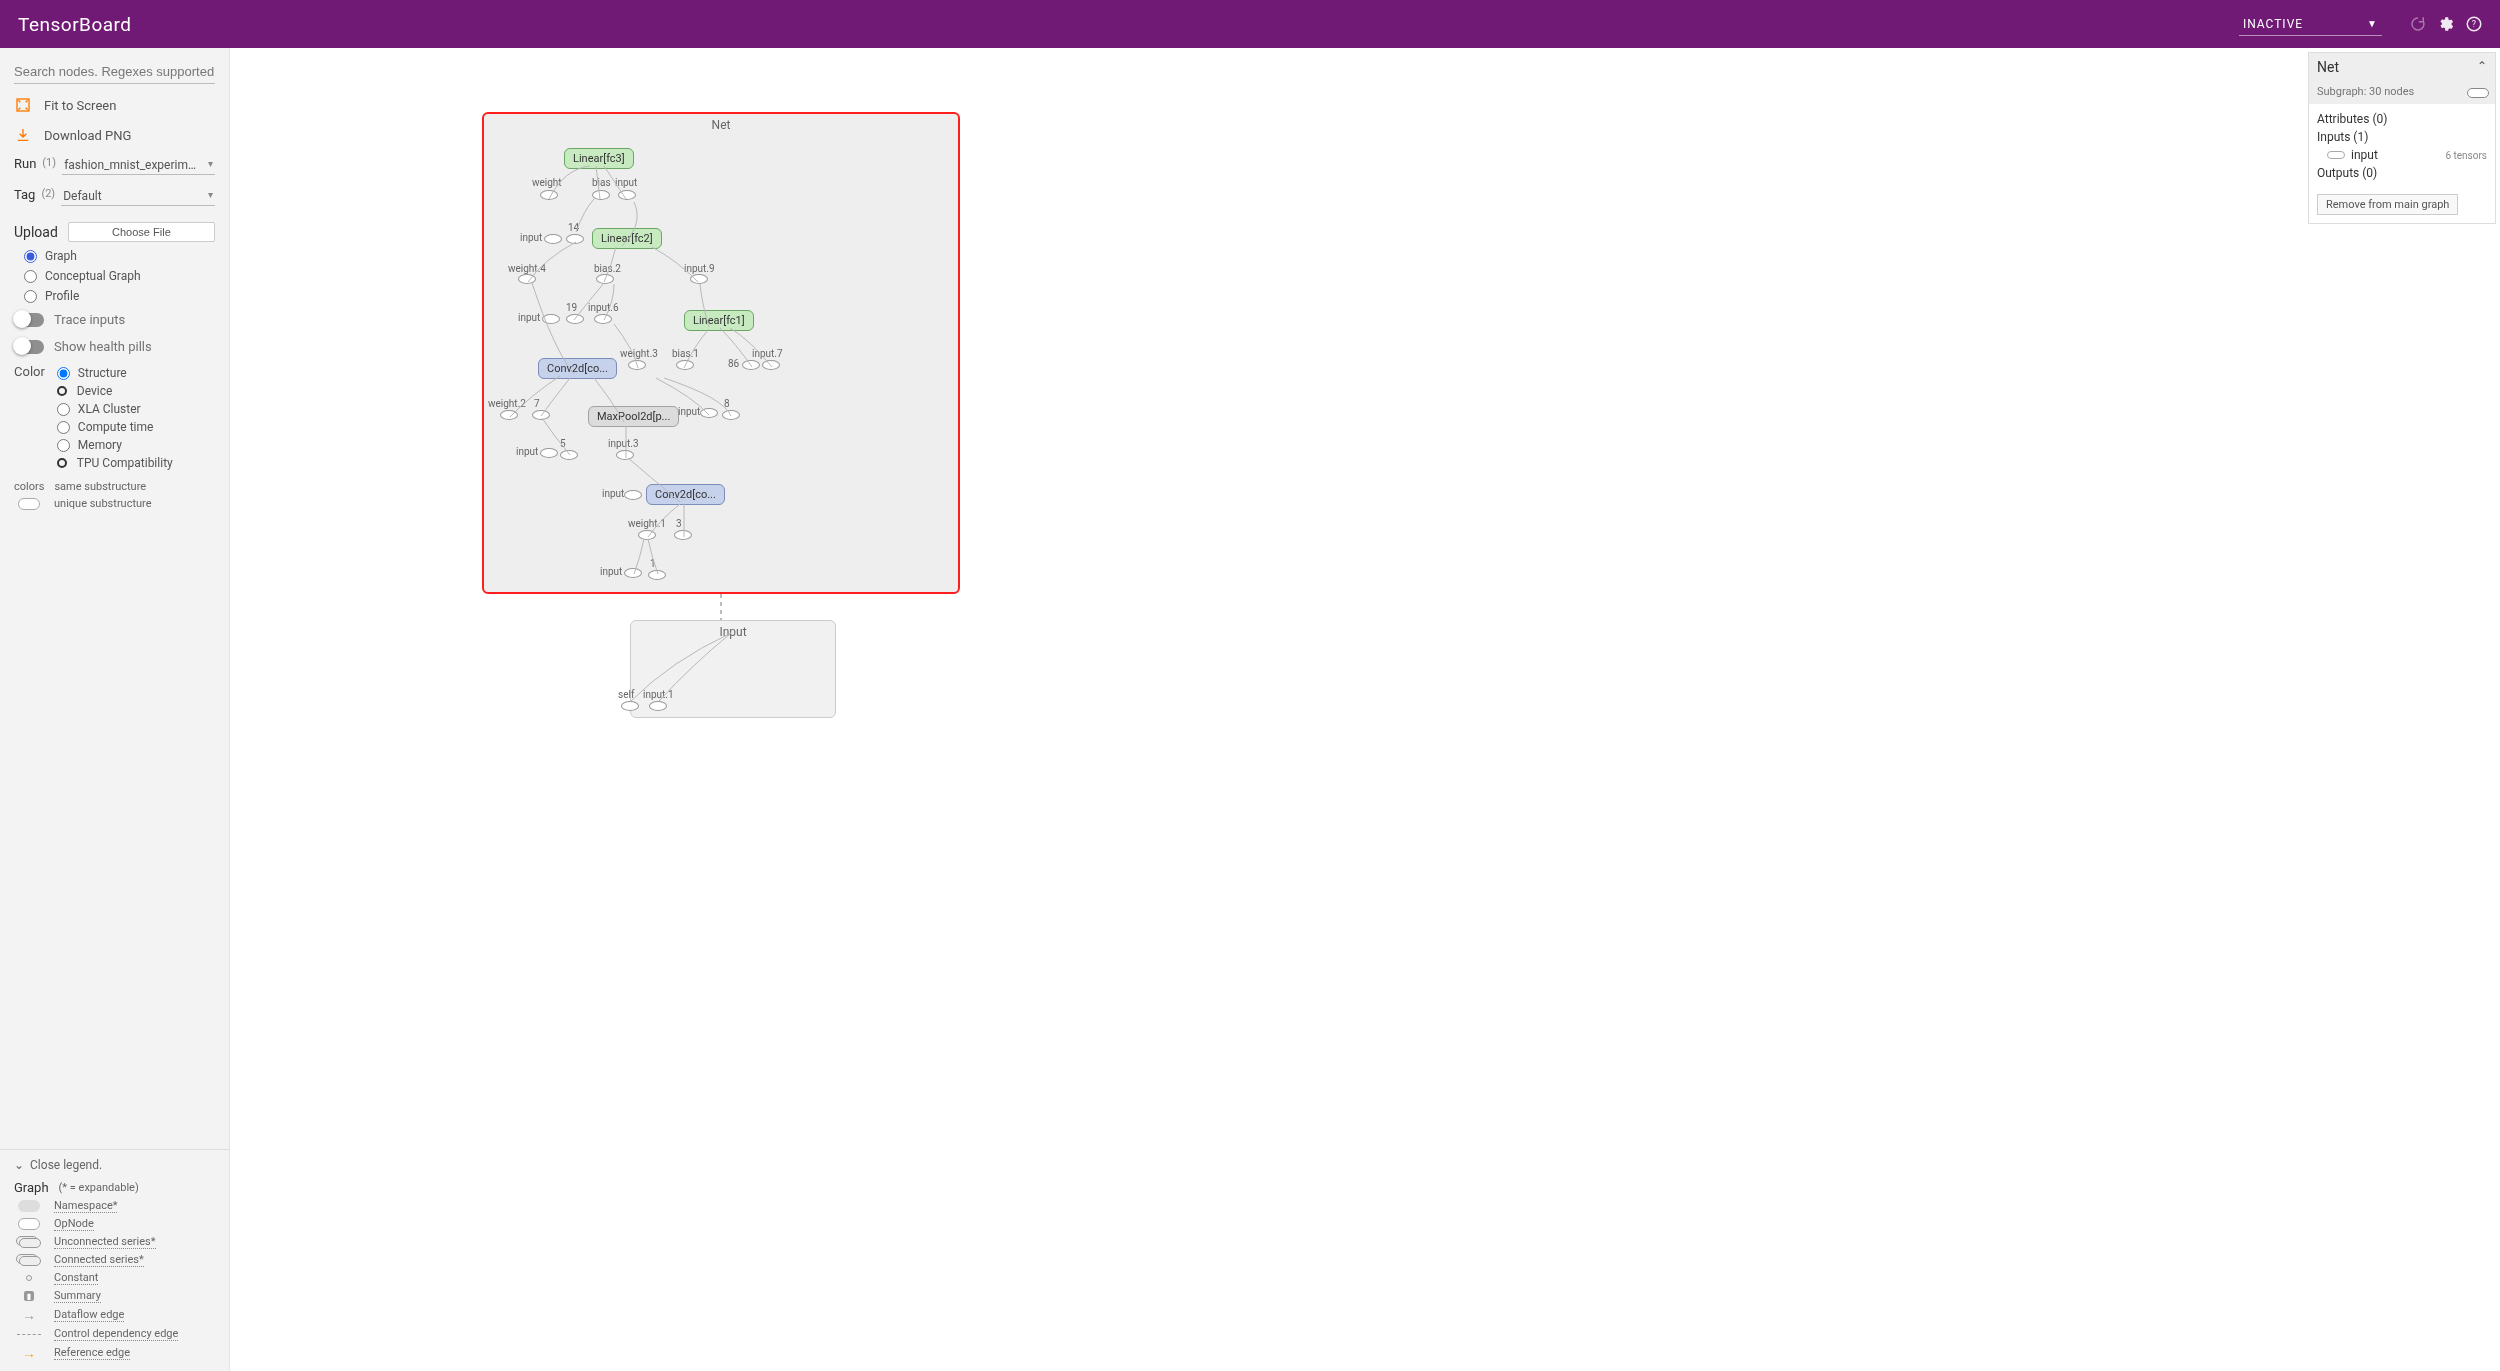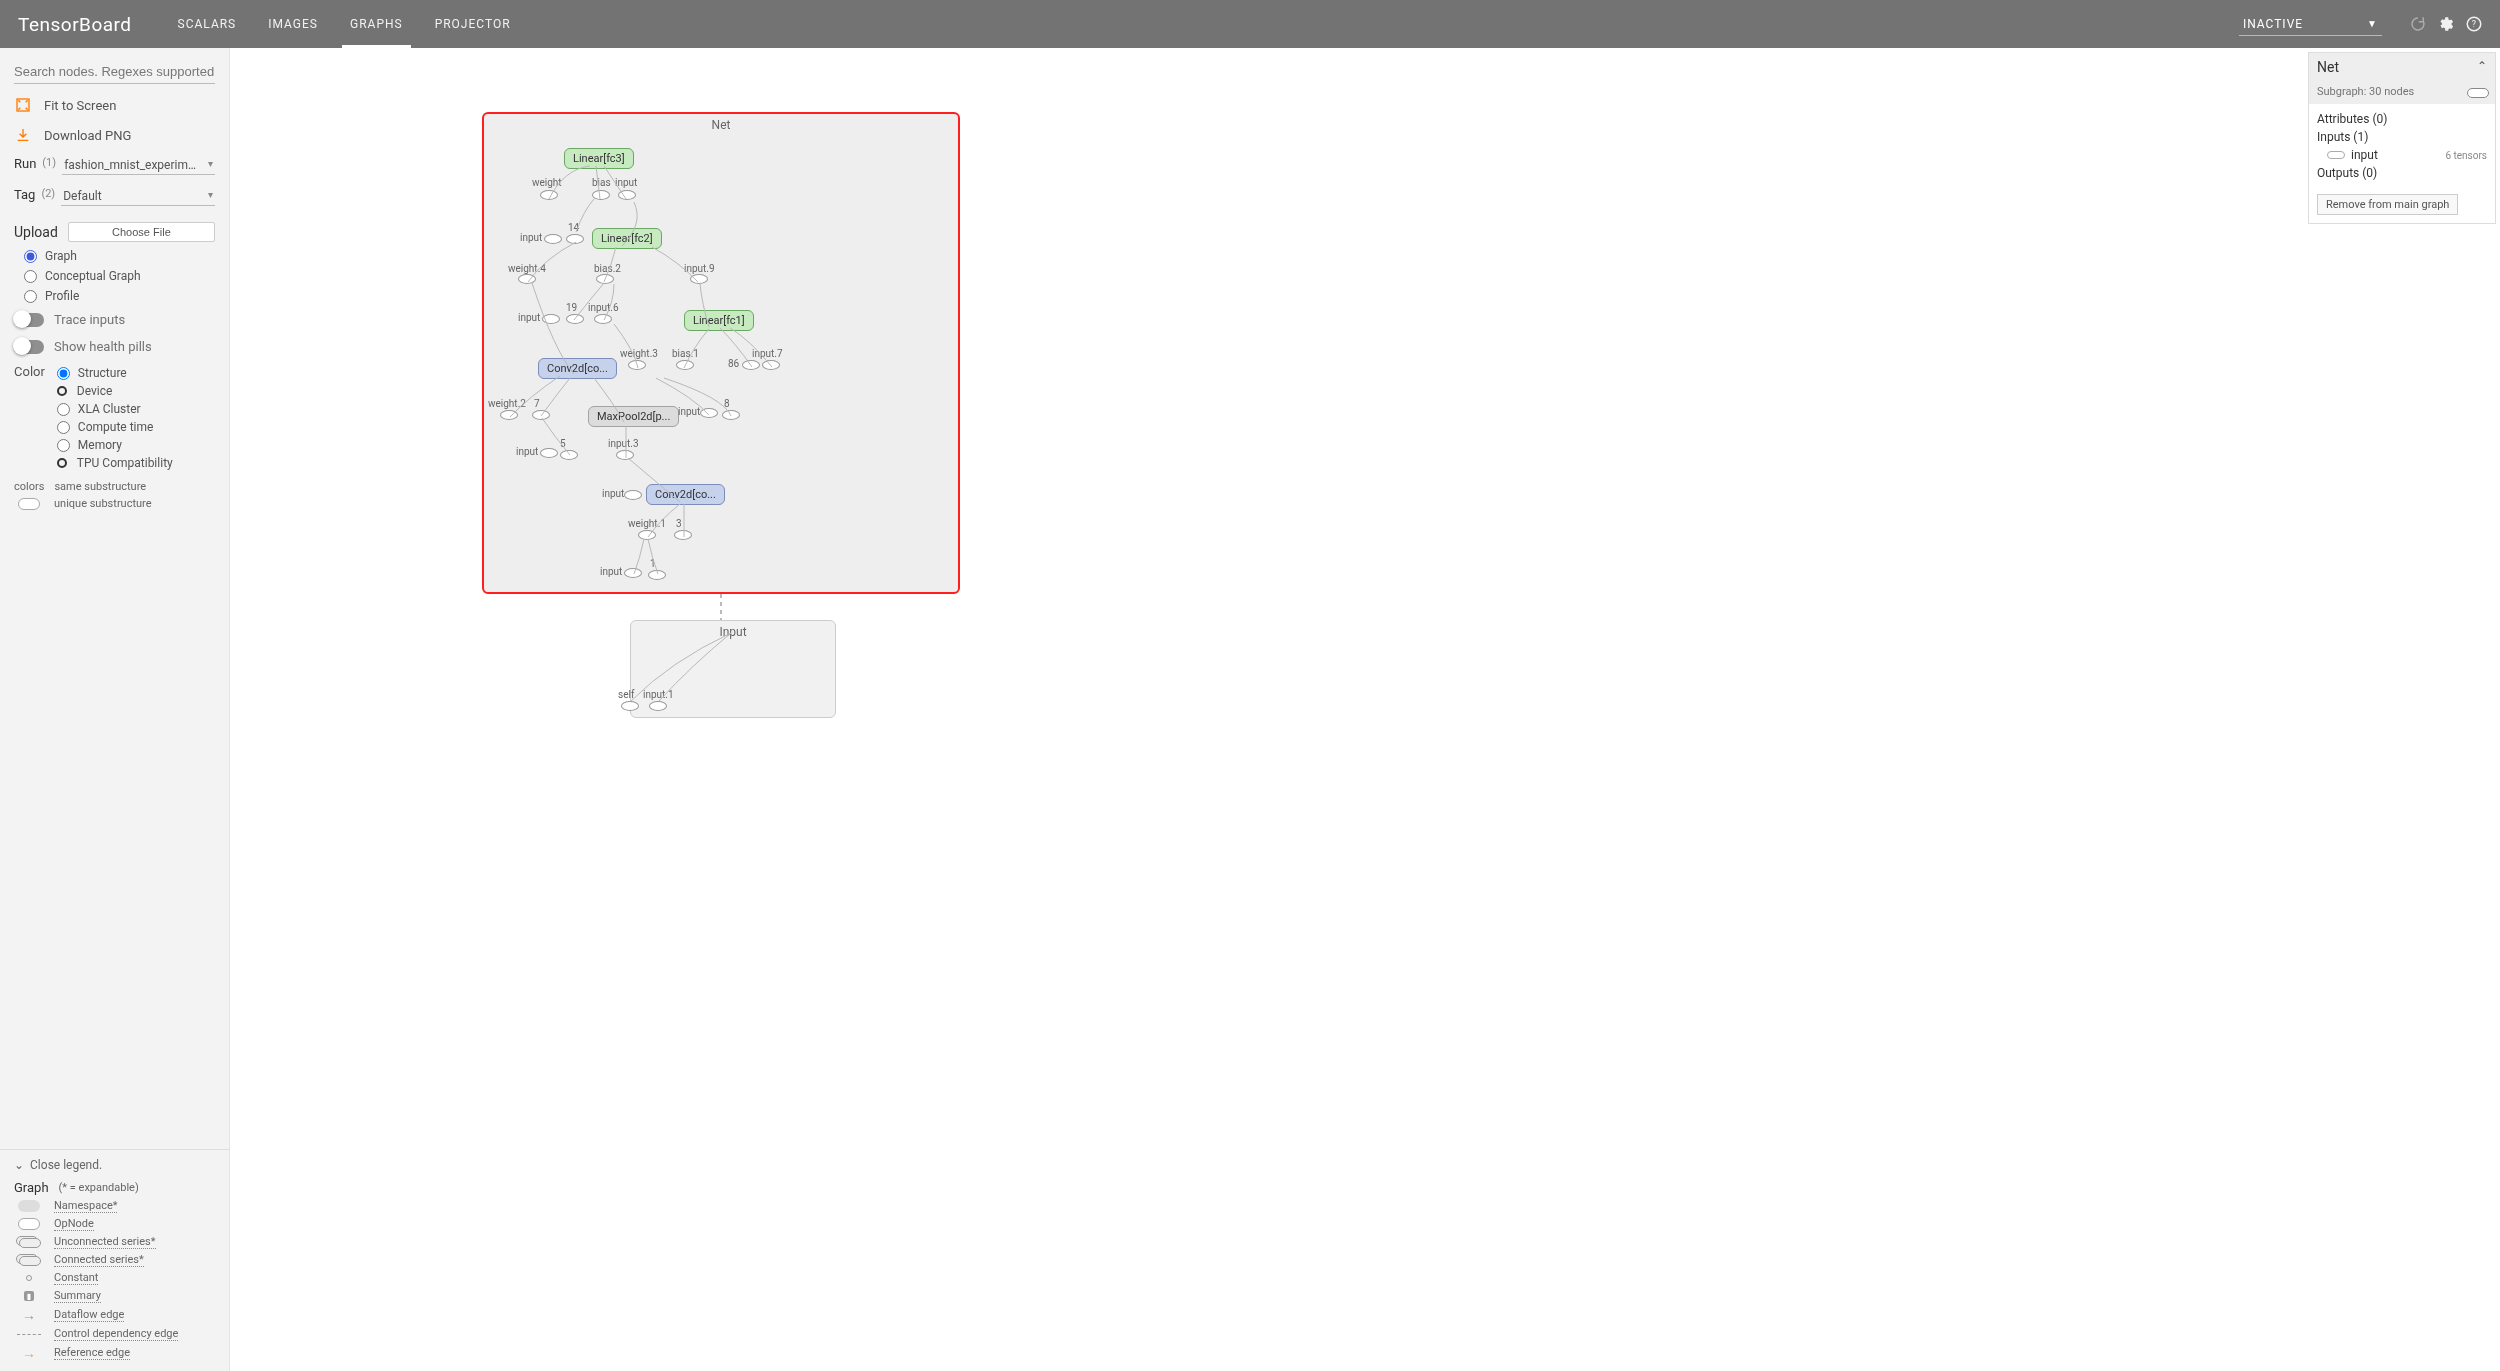--- a/index.html
+++ b/index.html
@@ -1,20 +1,20 @@
 <!DOCTYPE html>
 <html><head>
 <meta charset="utf-8">
 <style>
   * { box-sizing: border-box; margin: 0; padding: 0; }
   html, body { height: 100%; font-family: "Segoe UI", Roboto, Arial, sans-serif; font-size: 13px; color: #333; background: #fff; }
   body { display: flex; flex-direction: column; overflow: hidden; }
 
   
-  .header { display: flex; align-items: center; background: #737373; color: #fff; height: 48px; padding: 0 12px; }
+  .header { display: flex; align-items: center; background: #701a75; color: #fff; height: 48px; padding: 0 12px; }
   .header .brand { font-size: 19px; font-weight: 400; letter-spacing: 0.5px; padding: 0 12px 0 6px; }
   .header .tabs { display: flex; margin-left: 18px; height: 100%; }
   .header .tab { display: flex; align-items: center; height: 100%; padding: 0 16px; font-size: 12px; letter-spacing: 1px; text-transform: uppercase; color: rgba(255,255,255,0.9); cursor: pointer; position: relative; }
   .header .tab.active::after { content: ""; position: absolute; left: 8px; right: 8px; bottom: 0; height: 3px; background: #fff; }
   .header .spacer { flex: 1; }
   .header .status-select { display: flex; align-items: center; border-bottom: 1px solid rgba(255,255,255,0.5); padding: 4px 4px; margin-right: 22px; min-width: 110px; cursor: pointer; font-size: 12px; letter-spacing: 1px; gap: 48px; }
   .header .status-select .arrow { margin-left: auto; padding-left: 16px; font-size: 10px; }
   .header .icon-btn { width: 28px; height: 28px; display: inline-flex; align-items: center; justify-content: center; cursor: pointer; opacity: 0.9; }
   .header svg { fill: #fff; }
   .header .icon-btn.dim { opacity: 0.4; cursor: default; }
@@ -104,26 +104,20 @@
   .info-body .mini-pill { width: 18px; height: 8px; border: 1px solid #aaa; border-radius: 5px; margin: 0 6px 0 10px; }
   .info-btn { margin: 6px 8px 8px; padding: 3px 8px; border: 1px solid #ccc; background: #f8f8f8; font-size: 11px; color: #555; cursor: pointer; display: inline-block; }
 
   .q { border-bottom: 1px dotted #888; cursor: help; }
 </style>
 </head>
 <body>
 
 <div class="header">
   <div class="brand">TensorBoard</div>
-  <div class="tabs">
-    <div class="tab">SCALARS</div>
-    <div class="tab">IMAGES</div>
-    <div class="tab active">GRAPHS</div>
-    <div class="tab">PROJECTOR</div>
-  </div>
   <div class="spacer"></div>
   <div class="status-select">
     <span>INACTIVE</span>
     <span class="arrow">▼</span>
   </div>
   <span class="icon-btn dim">
     <svg width="18" height="18" viewBox="0 0 24 24">
         <path d="M12 4a8 8 0 1 0 7.4 5" fill="none" stroke="#fff" stroke-width="2"></path>
         <path d="M19 3v6h-6" fill="none" stroke="#fff" stroke-width="2"></path>
       </svg>

